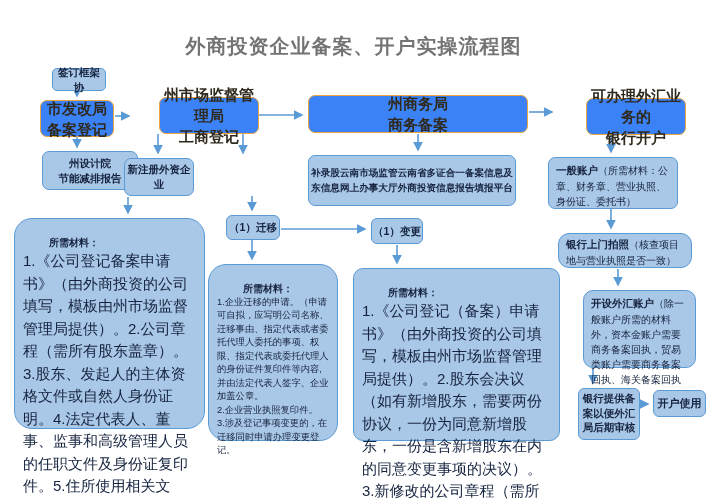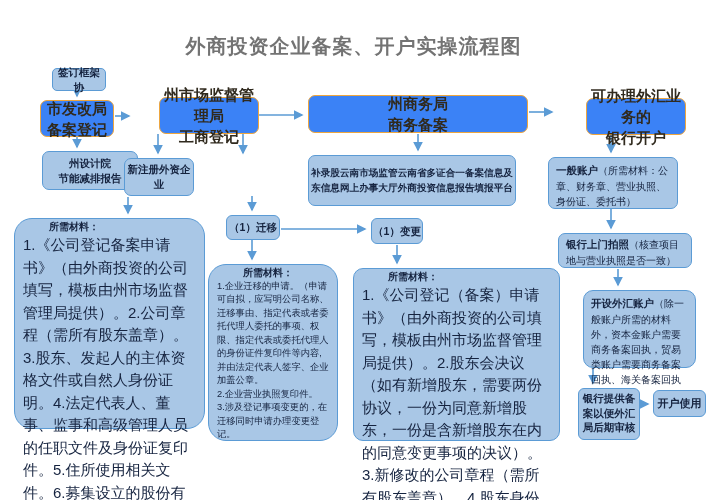--- a/index.html
+++ b/index.html
@@ -14,21 +14,21 @@
         justify-content:center;text-align:center;white-space:pre-line;line-height:1.4;}
   .yellow{background:#3b82f6;border:1.8px solid #EDA63F;border-radius:7px;
           color:#302a1e;font-weight:bold;font-size:15px;}
   .blue{background:#A9C7E6;border:1.8px solid #5B9BD5;border-radius:7px;color:#15233f;}
   .b105{font-size:10.5px;font-weight:bold;}
   .b110{font-size:11px;font-weight:bold;}
   .share{font-size:9.6px;font-weight:bold;line-height:1.55;padding:2px;}
   .txtbox{display:block;text-align:left;white-space:normal;padding:5px 7px;
           font-size:10px;line-height:1.5;}
   .txtbox b{font-size:10.5px;}
-  .mat{display:block;text-align:left;white-space:normal;padding:0 8px;border-radius:18px;}
+  .mat{display:block;text-align:left;white-space:normal;padding:16px 8px;border-radius:18px;}
   .mat .hd{font-weight:bold;font-size:10px;padding-left:26px;line-height:1.5;}
   .mat .bd{font-size:15px;line-height:1.5;white-space:pre-line;}
   .r10{border-radius:10px;}
 </style>
 </head>
 <body>
 
 <div class="canvas">
 
   <div class="title">外商投资企业备案、开户实操流程图</div>
@@ -125,21 +125,21 @@
     <div class="bd" style="font-size:9.3px;line-height:1.45;">1.企业迁移的申请。（申请可自拟，应写明公司名称、迁移事由、指定代表或者委托代理人委托的事项、权限、指定代表或委托代理人的身份证件复印件等内容,并由法定代表人签字、企业加盖公章。
 2.企业营业执照复印件。
 3.涉及登记事项变更的，在迁移同时申请办理变更登记。</div>
   </div>
 
   <div class="node blue mat r10" style="left:353px;top:268px;width:207px;height:173px;">
     <div class="hd">所需材料：</div>
     <div class="bd">1.《公司登记（备案）申请书》（由外商投资的公司填写，模板由州市场监督管理局提供）。2.股东会决议（如有新增股东，需要两份协议，一份为同意新增股东，一份是含新增股东在内的同意变更事项的决议）。3.新修改的公司章程（需所有股东盖章）。4.股东身份信息（个人股东提供身份证，公司股东提供营业执照盖公章，变更申请表，如营业执照属县、市级管理需到市级窗口办理迁出，州级窗口办理迁入手续）。5.已领取纸质版营业执照的缴回营业执照正、副本。6.3-5 个工作日内可领取新的营业执照。</div>
   </div>
 
-  <div class="node blue txtbox" style="left:558px;top:233px;width:134px;height:35px;padding:3px 7px;">
+  <div class="node blue txtbox" style="left:558px;top:233px;width:134px;height:35px;padding:3px 7px;border-radius:11px;">
     <b>银行上门拍照</b><span>（核查项目地与营业执照是否一致）</span>
   </div>
 
   <div class="node blue txtbox" style="left:583px;top:290px;width:113px;height:78px;border-radius:10px;">
     <b>开设外汇账户</b><span>（除一般账户所需的材料外，资本金账户需要商务备案回执，贸易类账户需要商务备案回执、海关备案回执证明）</span>
   </div>
 
   <div class="node blue b105" style="left:578px;top:388px;width:62px;height:52px;border-radius:6px;font-family:Liberation Serif, serif;">
     <span>银行提供备
 案以便外汇

